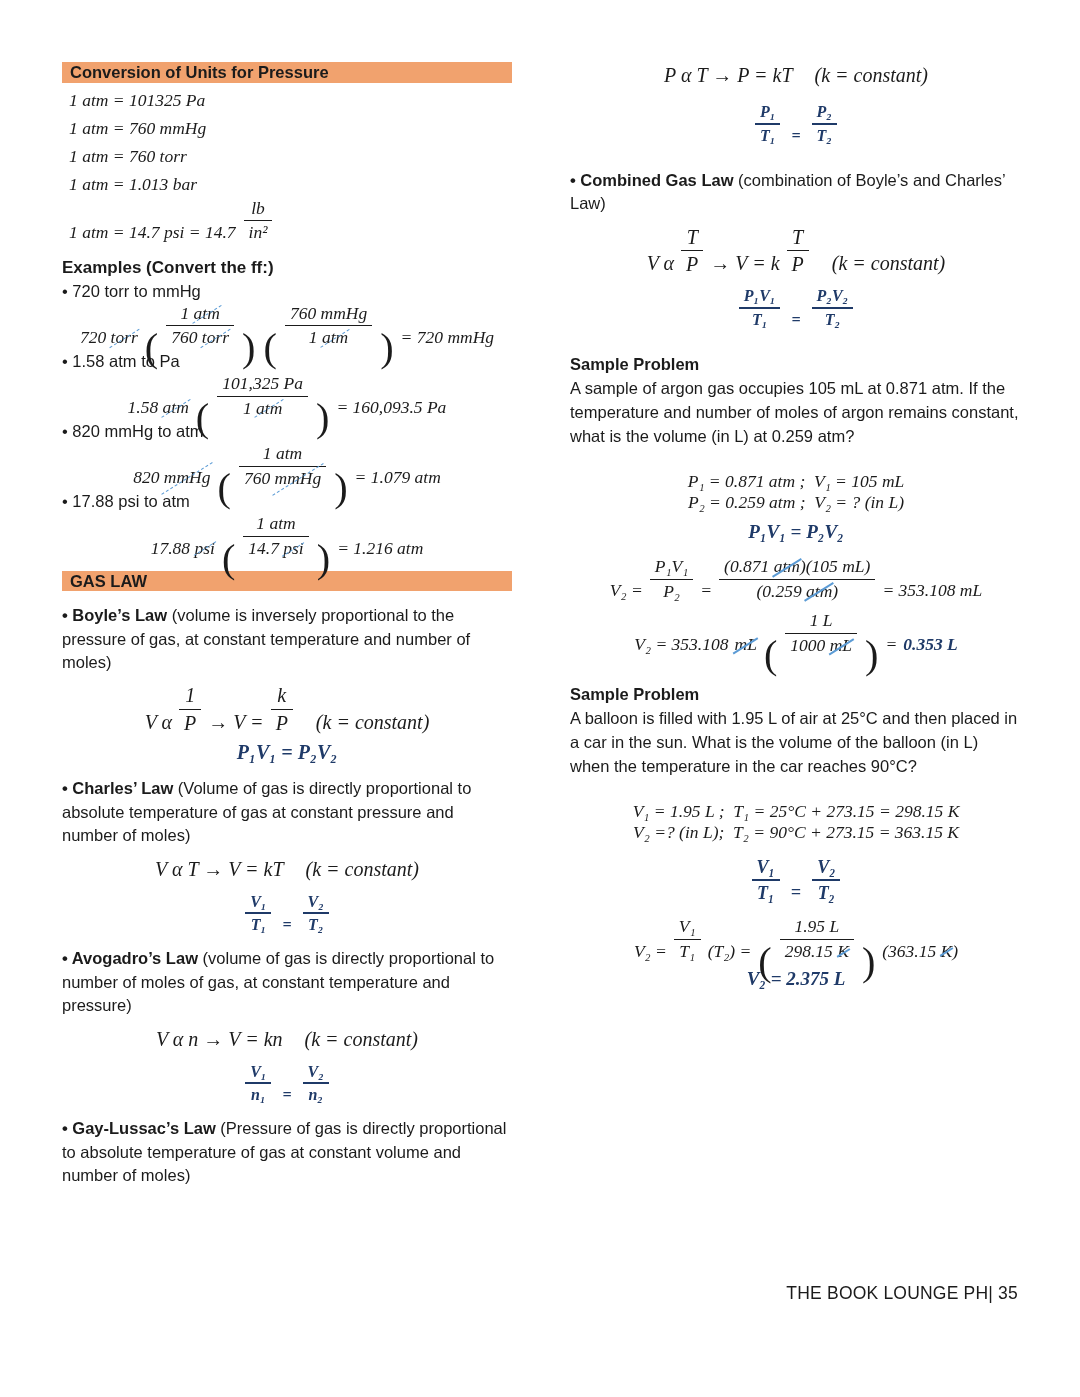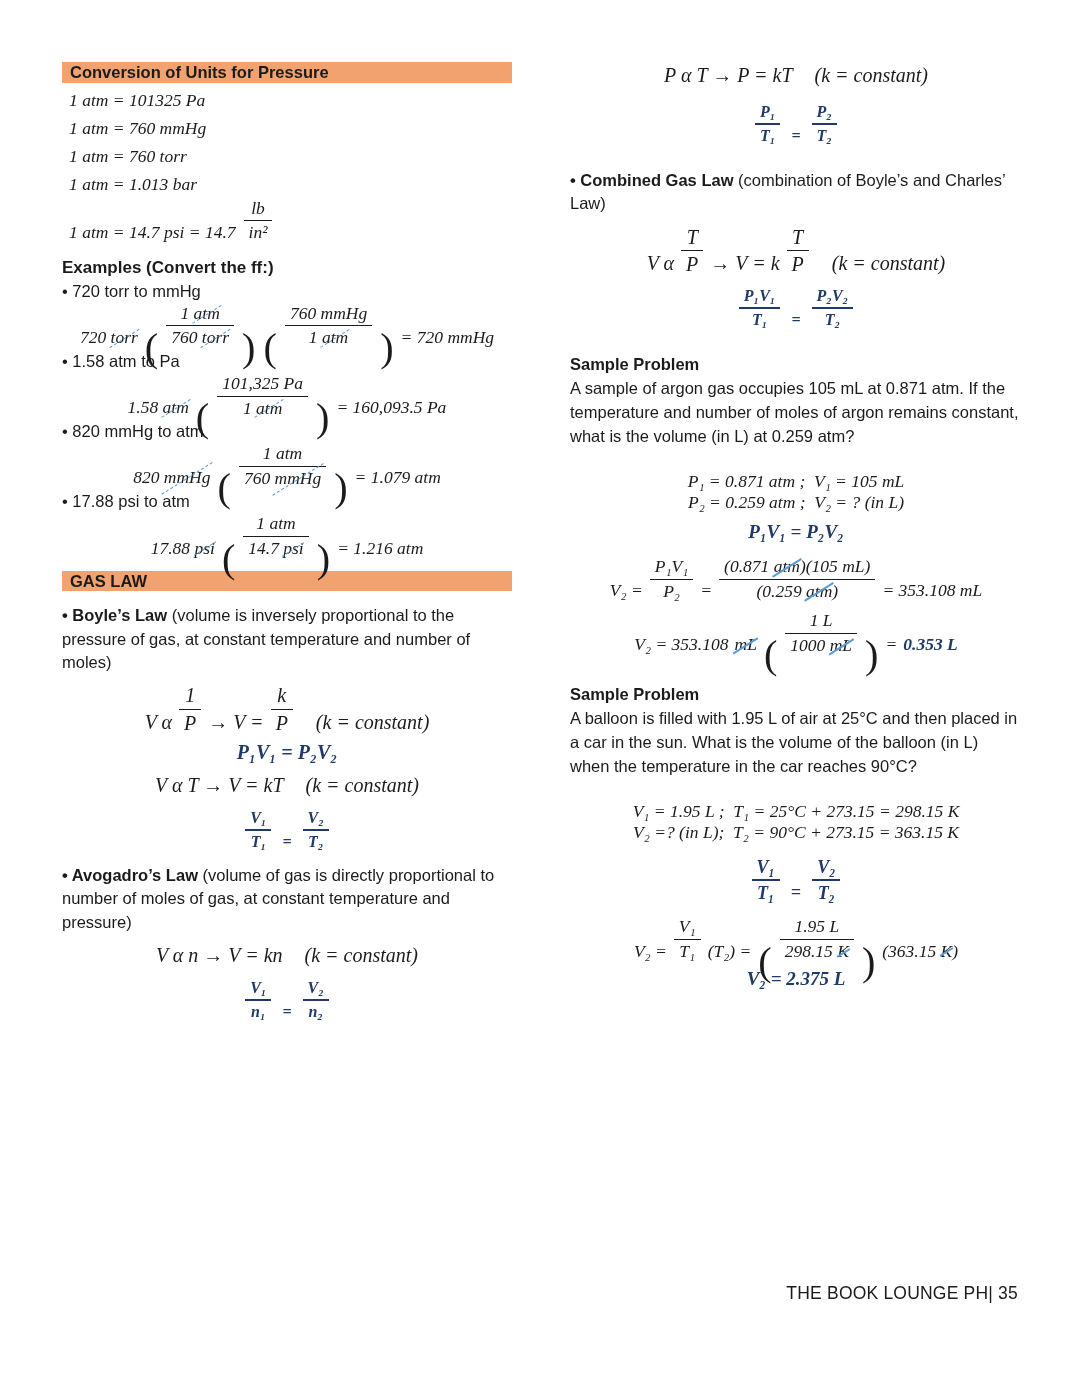--- a/index.html
+++ b/index.html
@@ -186,20 +186,21 @@
       </span>
       <span>→ V =</span>
       <span class="frac">
         <span class="num">k</span>
         <span class="den">P</span>
       </span>
       <span class="klabel">(k = constant)</span>
     </div>
     <div class="blue-line">P₁V₁ = P₂V₂</div>
 
+    <p class="para"><b>• Charles’ Law</b><span> (Volume of gas is directly proportional to absolute temperature of gas at constant pressure and number of moles)</span></p>
     <div class="eqrow law-eq">
       <span>V α T  → V = kT</span>
       <span class="klabel">(k = constant)</span>
     </div>
     <div class="eqrow blue-frac">
       <span class="frac">
           <span class="num">V₁</span>
           <span class="den">T₁</span>
         </span>
       <span>=</span>
@@ -219,20 +220,21 @@
           <span class="num">V₁</span>
           <span class="den">n₁</span>
         </span>
       <span>=</span>
       <span class="frac">
           <span class="num">V₂</span>
           <span class="den">n₂</span>
         </span>
     </div>
 
+    <p class="para"><b>• Gay-Lussac’s Law</b><span> (Pressure of gas is directly proportional to absolute temperature of gas at constant volume and number of moles)</span></p>
   </div>
 
   <div class="col col-right">
 
     <div class="eqrow law-eq first">
       <span>P α T  → P = kT</span>
       <span class="klabel">(k = constant)</span>
     </div>
     <div class="eqrow blue-frac mt16">
       <span class="frac">

